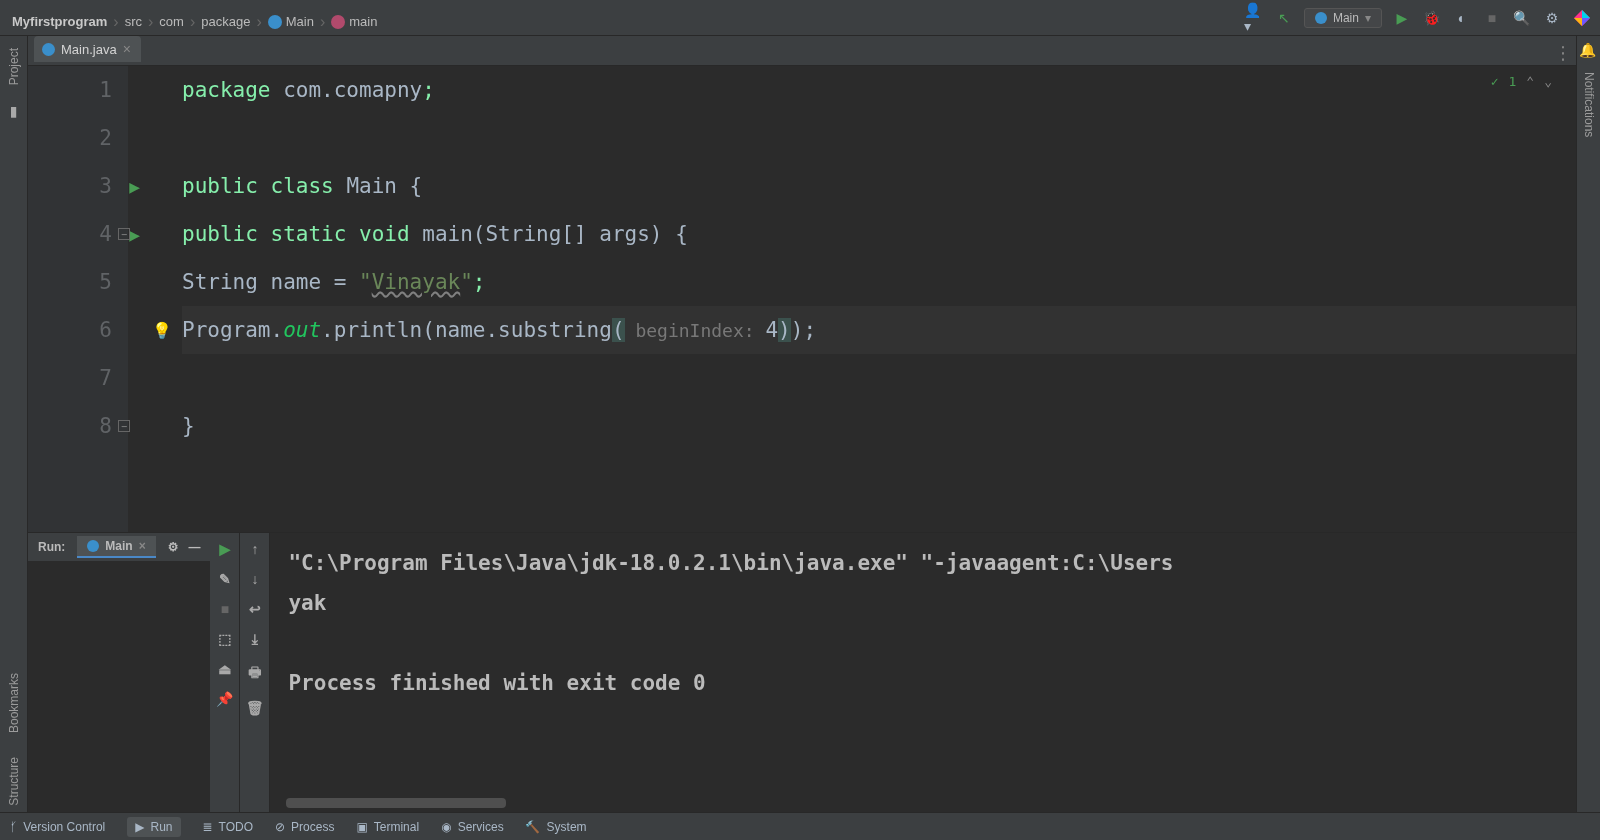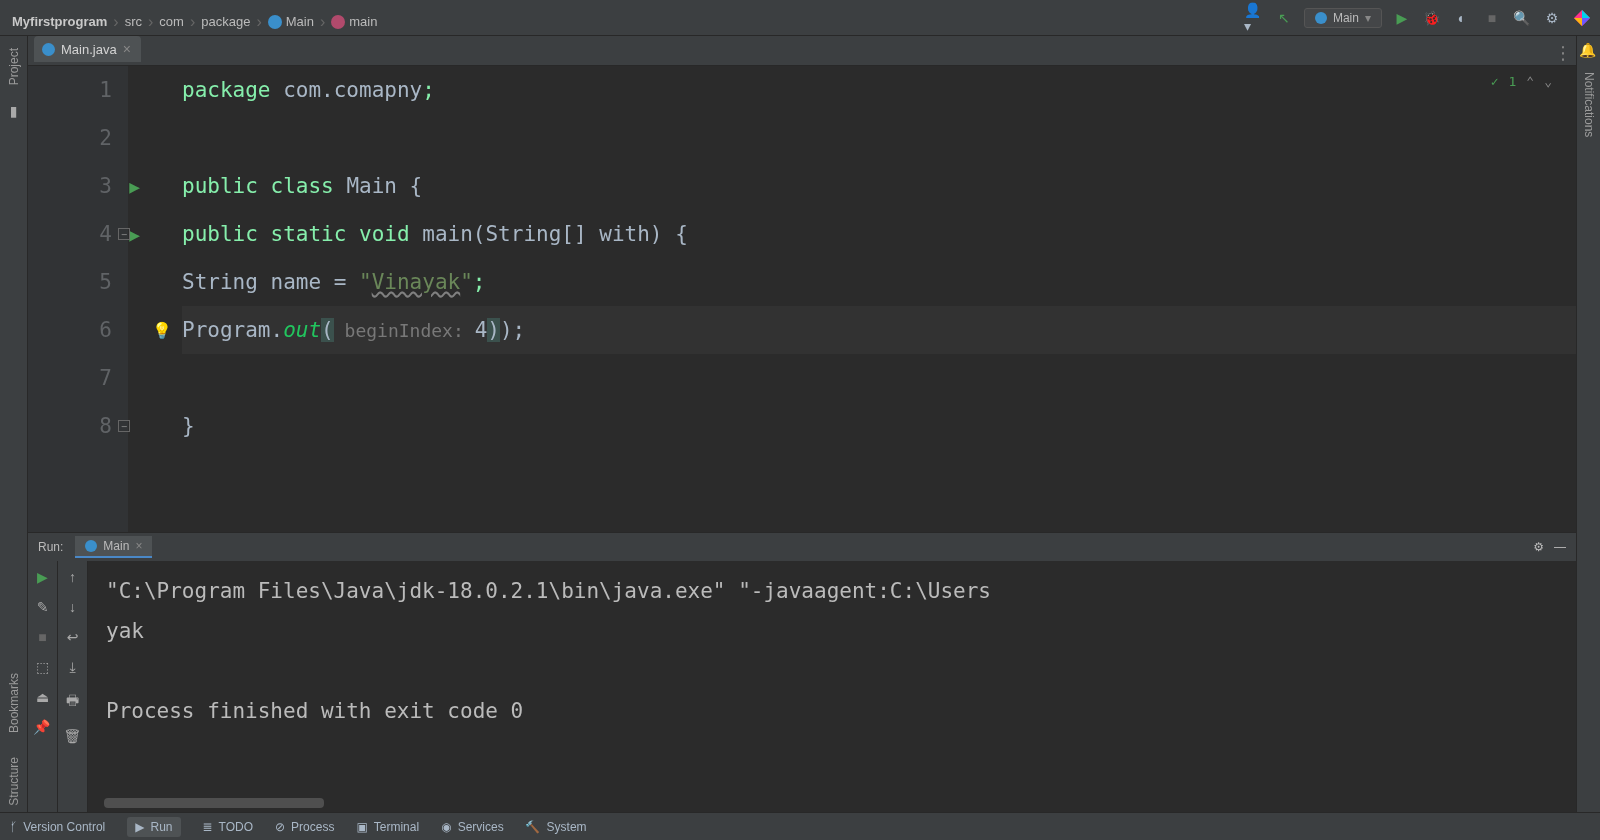--- a/index.html
+++ b/index.html
@@ -52,21 +52,21 @@
 .kw { color: #86efac; }
 .id { color: #a9b7c6; }
 .str { color: #6a8759; }
 .str-u { color: #6a8759; text-decoration: underline wavy #808080; }
 .method { color: #a9b7c6; }
 .italic { font-style: italic; color: #22c55e; }
 .paren-match { background: #3b514d; }
 .hint { color: #787878; font-size: 18px; }
 .code-badge { position: absolute; top: 8px; right: 24px; display: flex; align-items: center; gap: 10px; font-size: 13px; color: #499c54; }
 .code-badge .caret { color: #888; }
-.run-panel { height: 280px; border-top: 1px solid #282828; display: flex; flex-direction: column; }
+.run-panel { height: 280px; border-top: 1px solid #282828; display: flex; flex-direction: row; font-weight: bold; }
 .run-header { height: 28px; background: #3c3f41; display: flex; align-items: center; padding: 0 10px; gap: 12px; font-size: 12px; }
 .run-tab { background: #4e5254; padding: 3px 10px; display: flex; align-items: center; gap: 6px; border-bottom: 2px solid #4a88c7; }
 .run-header .right { margin-left: auto; display: flex; gap: 10px; }
 .run-body { flex: 1; display: flex; background: #2b2b2b; }
 .run-toolbar { width: 30px; background: #3c3f41; border-right: 1px solid #282828; display: flex; flex-direction: column; align-items: center; padding-top: 8px; gap: 14px; }
 .run-toolbar2 { width: 30px; background: #3c3f41; border-right: 1px solid #282828; display: flex; flex-direction: column; align-items: center; padding-top: 8px; gap: 14px; }
 .run-toolbar .ticon, .run-toolbar2 .ticon { color: #a9a9a9; font-size: 14px; }
 .console { flex: 1; padding: 10px 18px; font-family: "Consolas", monospace; font-size: 21px; color: #bbbbbb; line-height: 40px; white-space: pre; overflow: hidden; position:relative;}
 .scrollbar-h { position:absolute; bottom:4px; left:16px; width:220px; height:10px; background:#4f4f4f; border-radius:4px;}
 .bottom-bar { height: 28px; background: #3c3f41; border-top: 1px solid #282828; display: flex; align-items: center; padding: 0 10px; gap: 22px; font-size: 12px; }
@@ -176,23 +176,23 @@
       <div class="code">
         <div class="code-badge">
               <span style="color:#499c54;">✓</span>
               <span>1</span>
               <span class="caret">⌃</span>
               <span class="caret">⌄</span>
             </div>
         <div class="code-line"><span class="kw">package </span><span class="id">com.comapny</span><span class="kw">;</span></div>
         <div class="code-line"></div>
         <div class="code-line"><span class="kw">public </span><span class="kw">class </span><span class="id">Main </span><span class="id">{</span></div>
-        <div class="code-line">     <span class="kw">public </span><span class="kw">static </span><span class="kw">void </span><span class="method">main</span><span class="id">(String[] with) </span><span class="id">{</span></div>
+        <div class="code-line">     <span class="kw">public </span><span class="kw">static </span><span class="kw">void </span><span class="method">main</span><span class="id">(String[] args) </span><span class="id">{</span></div>
         <div class="code-line">          <span class="id">String </span><span class="id">name </span><span class="id">= </span><span class="str">"</span><span class="str-u">Vinayak</span><span class="str">"</span><span class="kw">;</span></div>
-        <div class="code-line highlight">          <span class="id">Program.</span><span class="italic">out</span><span class="id paren-match">(</span><span class="hint"> beginIndex: </span><span class="id">4</span><span class="id paren-match">)</span><span class="id">);</span></div>
+        <div class="code-line highlight">          <span class="id">Program.</span><span class="italic">out</span><span class="id">.println(name.substring</span><span class="id paren-match">(</span><span class="hint"> beginIndex: </span><span class="id">4</span><span class="id paren-match">)</span><span class="id">);</span></div>
         <div class="code-line"></div>
         <div class="code-line">     <span class="id">}</span></div>
       </div>
     </div>
     </div>
 
     <div class="run-panel">
       <div class="run-header">
         <span>Run:</span>
         <div class="run-tab">

